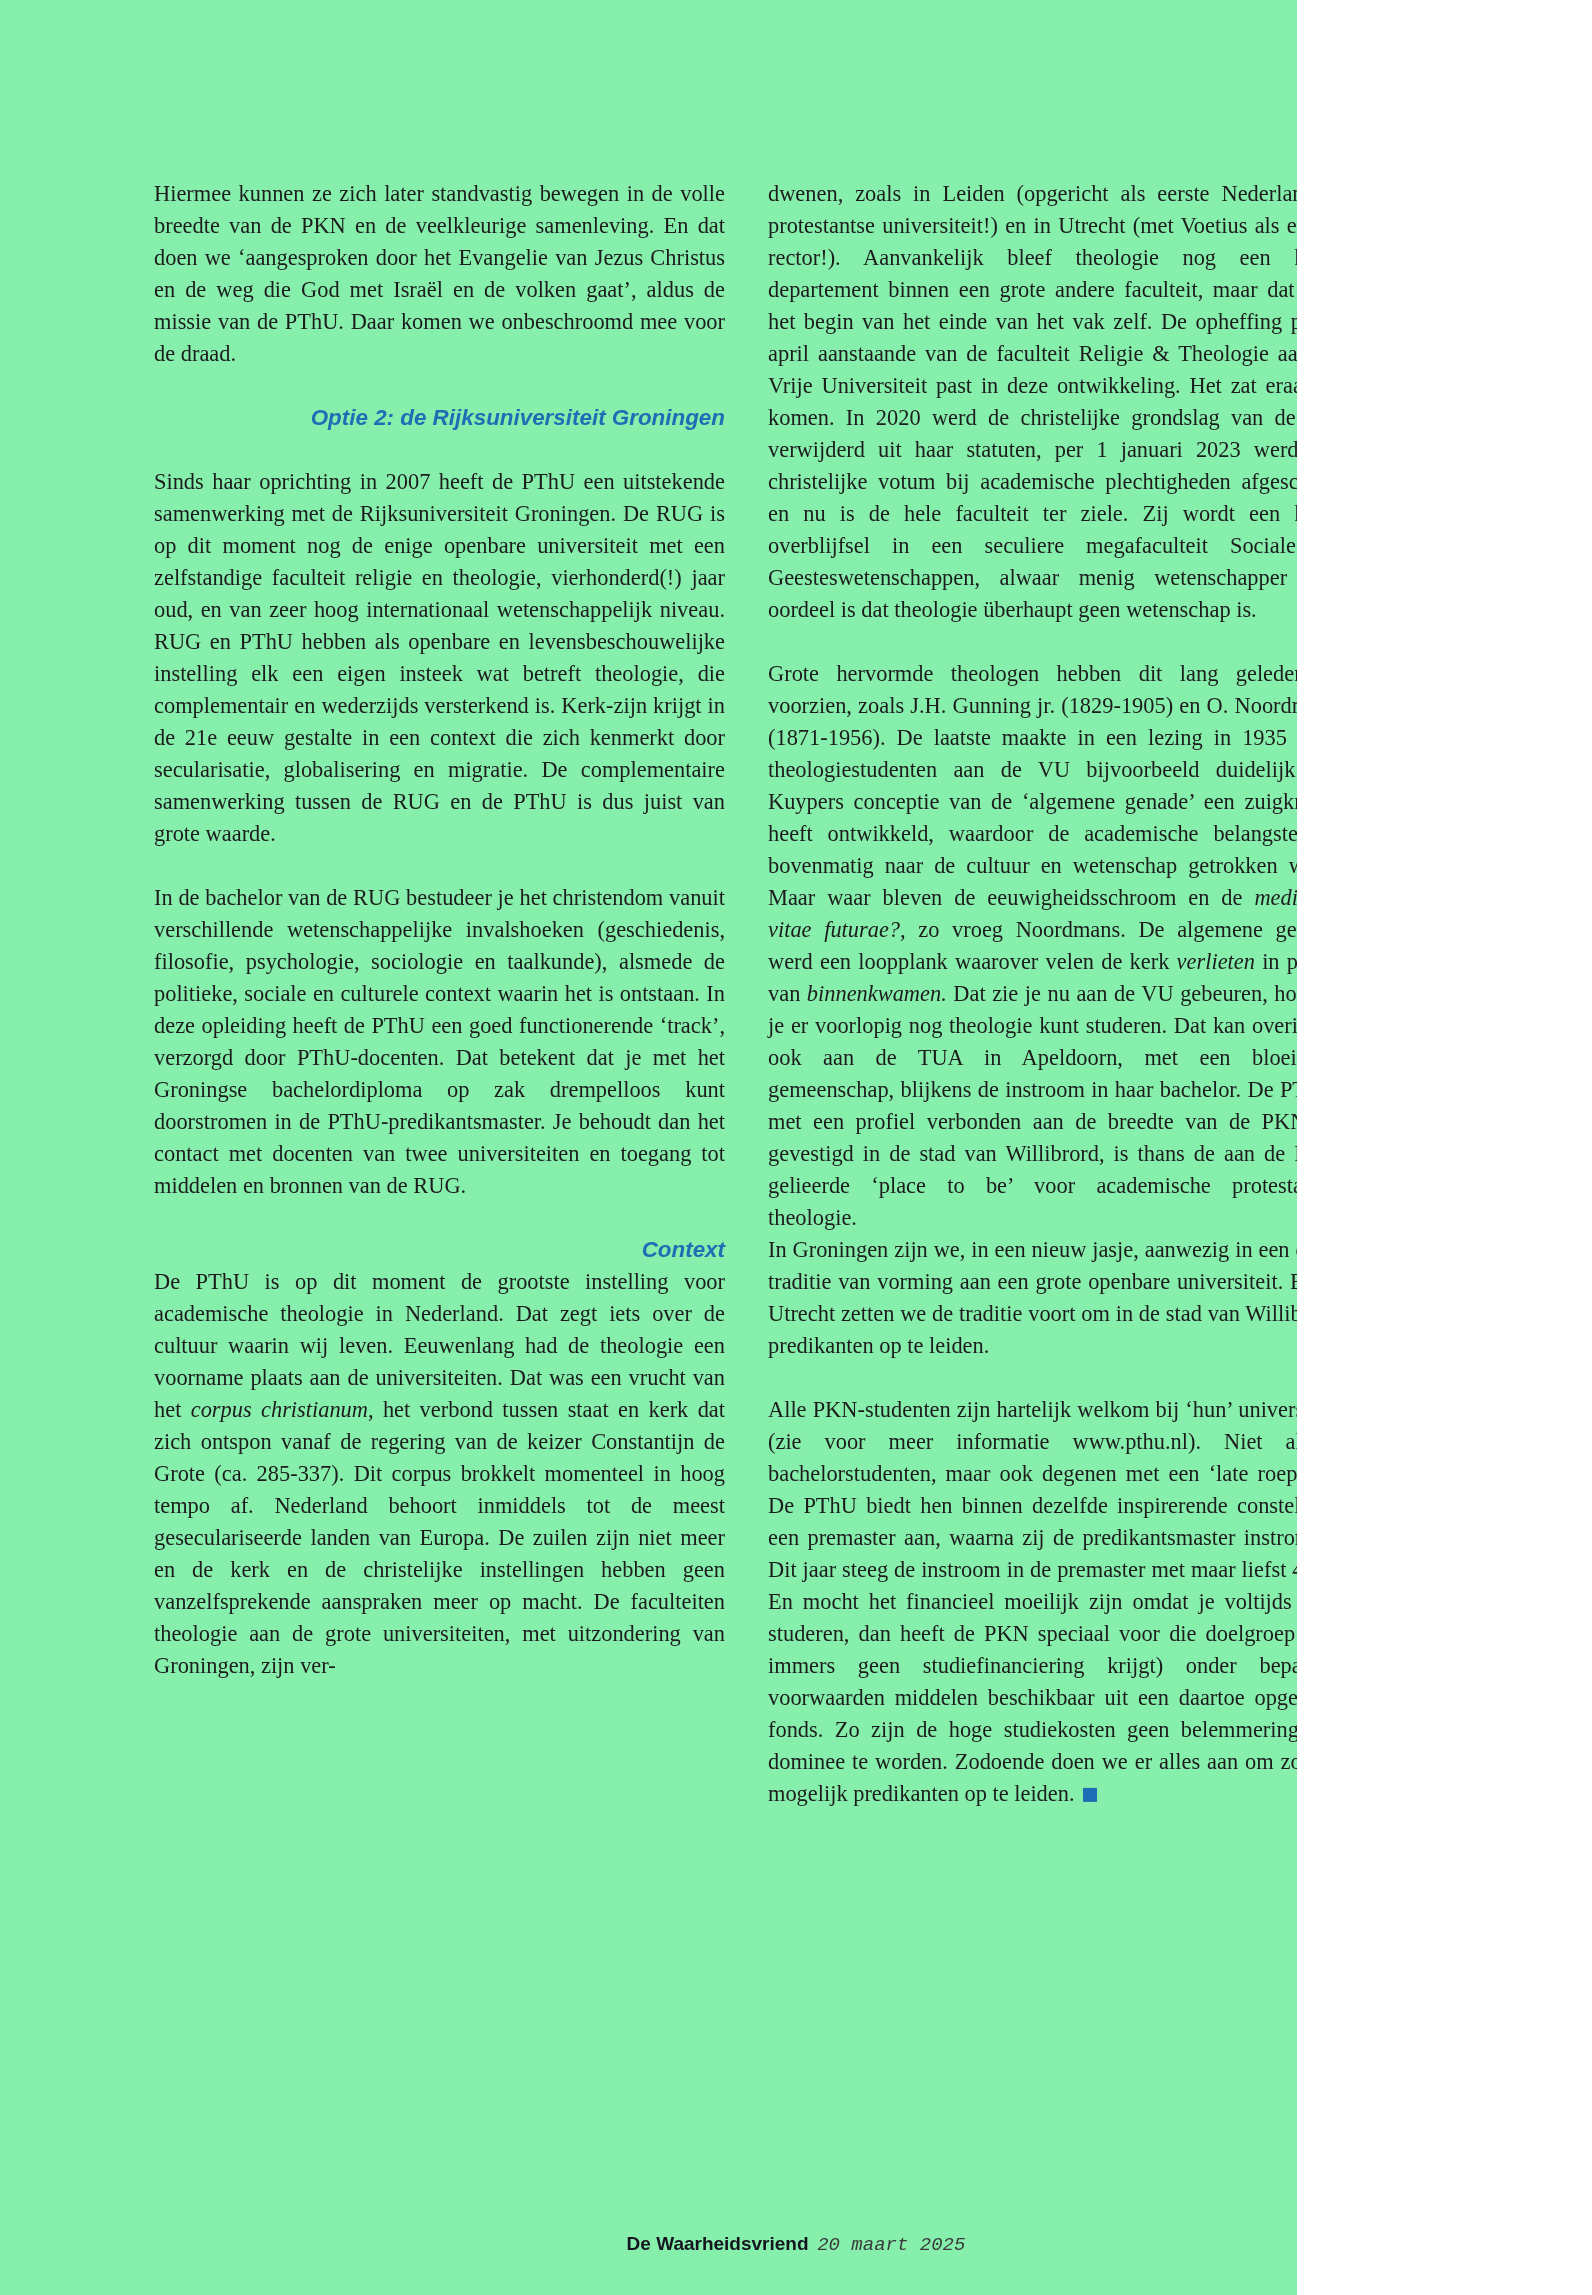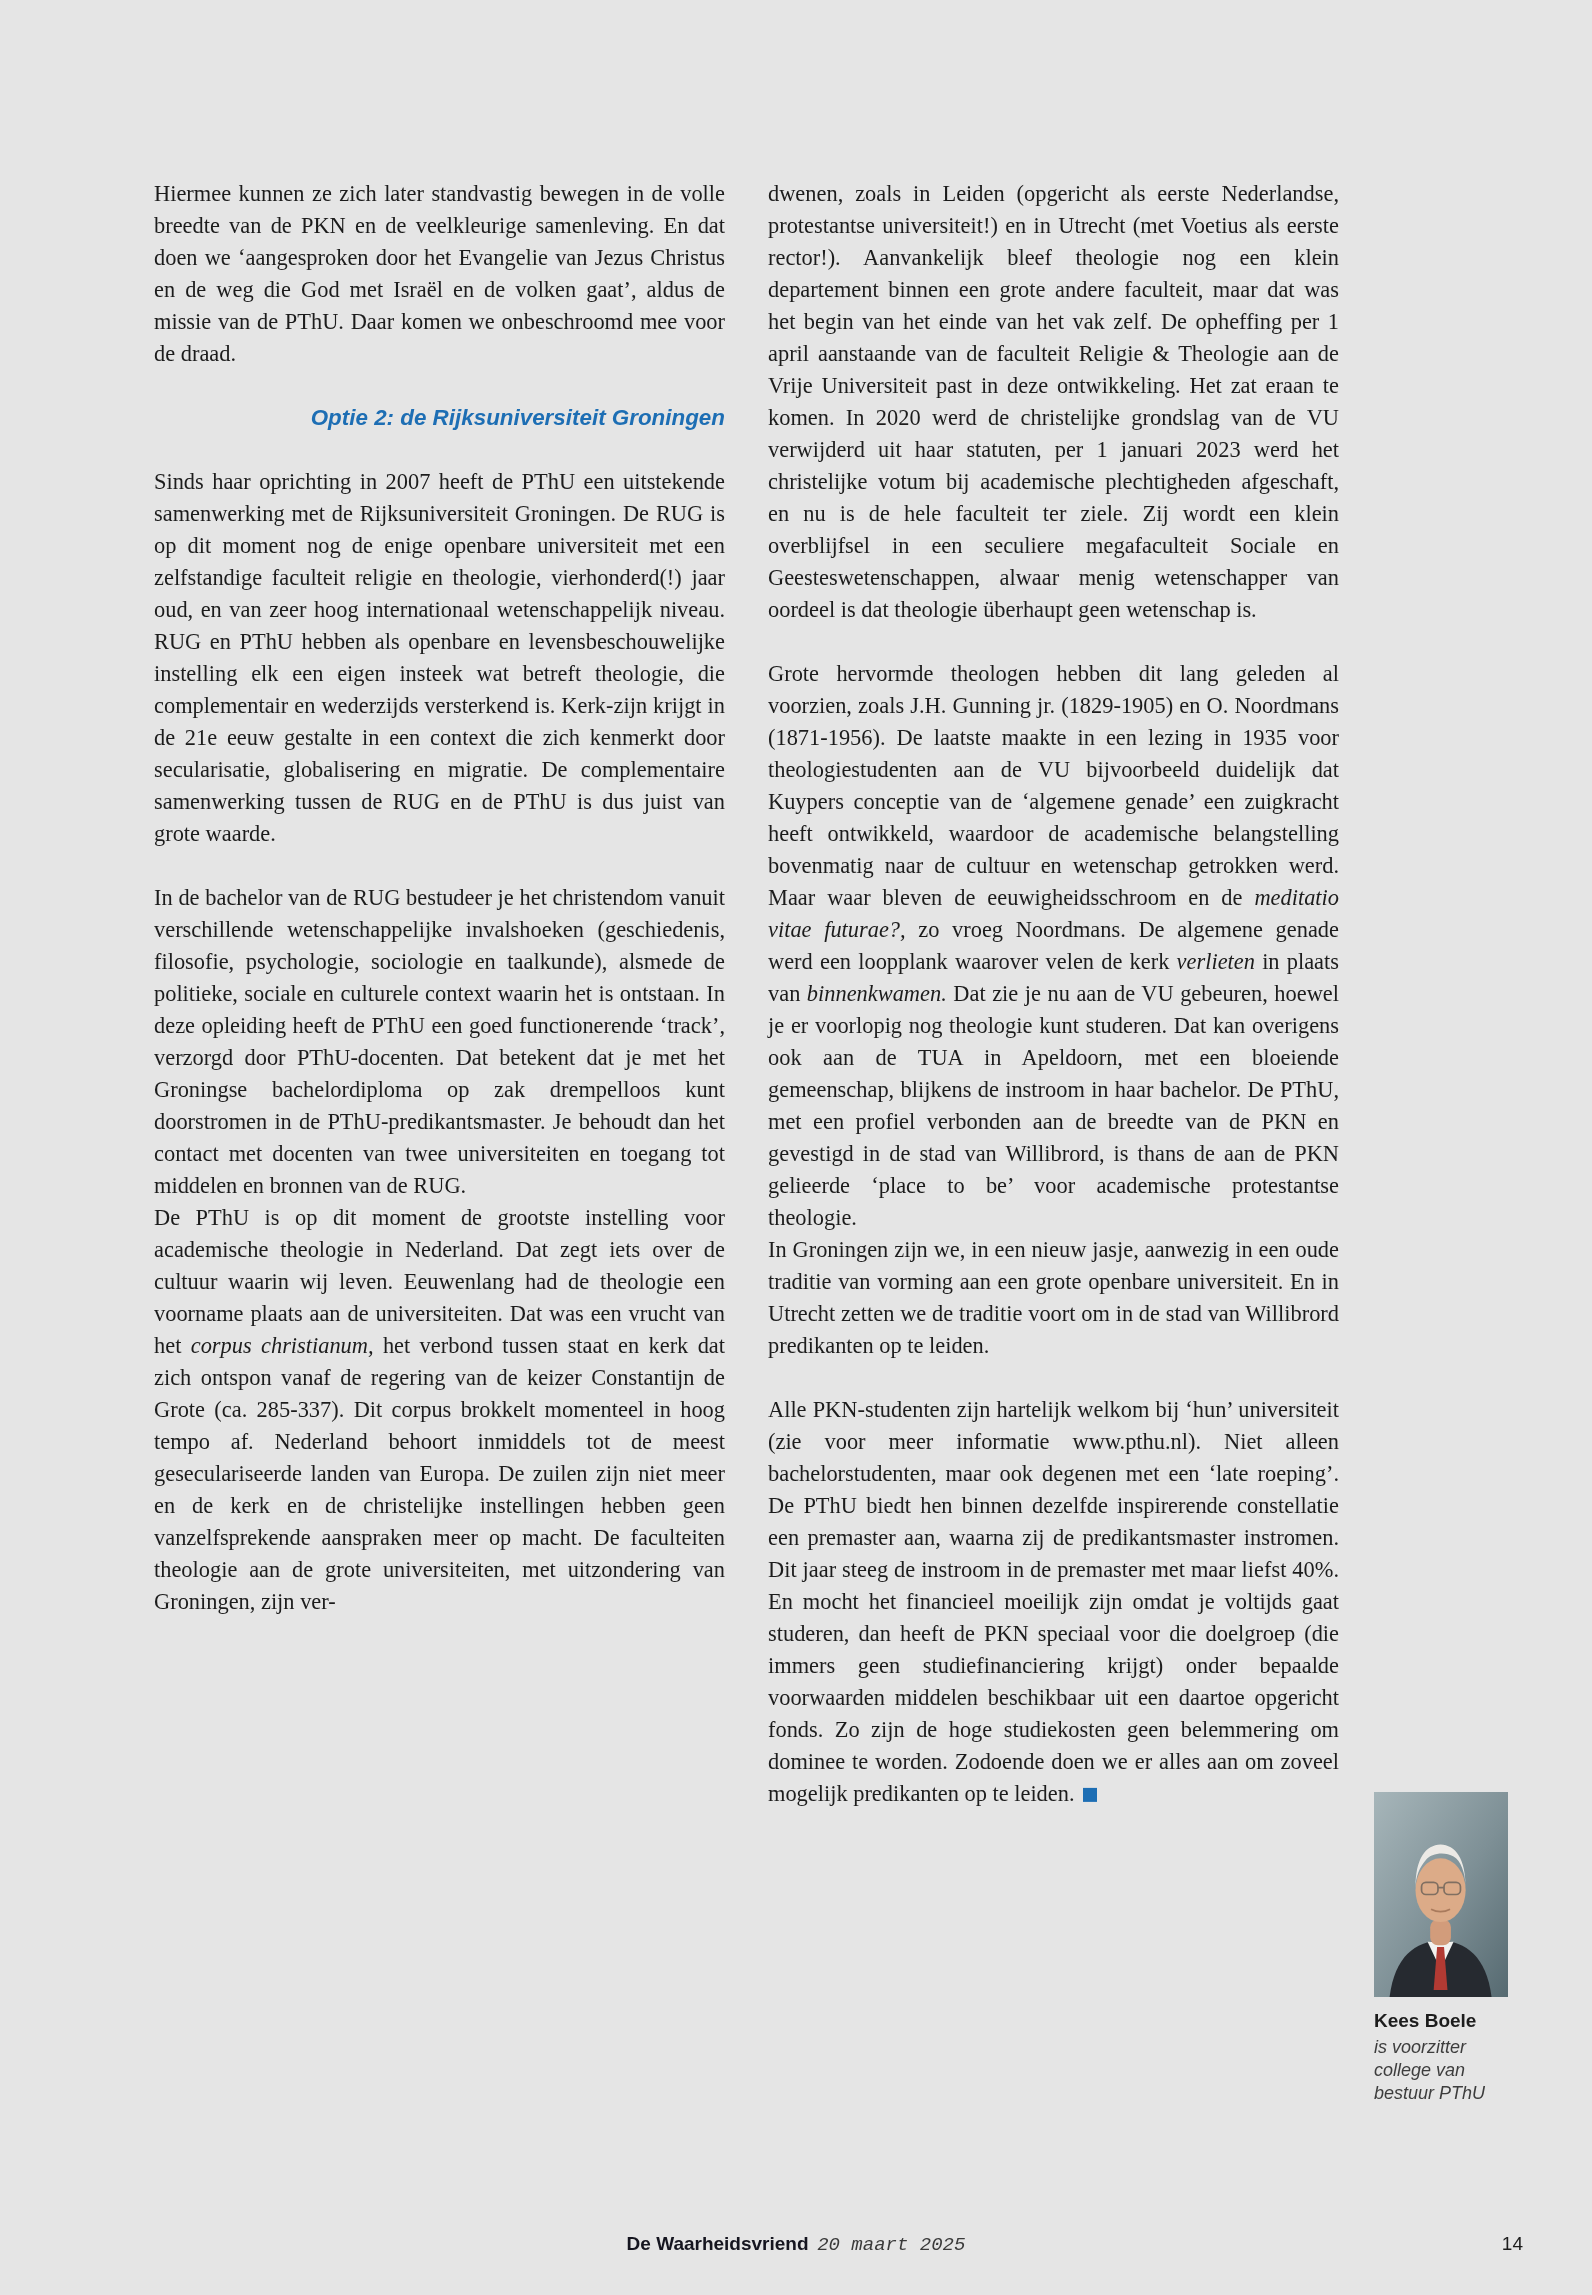--- a/index.html
+++ b/index.html
@@ -1,20 +1,20 @@
 <!DOCTYPE html>
 <html lang="nl" style="--accent: #1d6eb4;font-size:14px"><head>
 <meta charset="utf-8">
 <style>
   :root { --accent:#1d6eb4; }
   * { box-sizing:border-box; margin:0; padding:0; }
   html,body { background:#ffffff; }
   .page {
-    position:relative; width:1592px; height:2295px;
-    background:#e5e5e5; overflow:hidden;
+    position:relative; width:1297px; height:2295px;
+    background:#86efac; overflow:hidden;
     font-family:"Liberation Serif", serif;
     padding-left:12px;
   }
   .content {
     position:absolute; left:154px; top:178px; width:1186px;
     display:flex; gap:43px;
   }
   .column {
     width:571px; font-size:22.4px; line-height:32px;
     color:#1c1c1c; text-align:justify;
@@ -60,20 +60,21 @@
 <body>
 
 <div class="page">
 
   <div class="content">
     <div class="column">
         <p class="paragraph"><span>Hiermee kunnen ze zich later standvastig bewegen in de volle breedte van de PKN en de veelkleurige samenleving. En dat doen we ‘aangesproken door het Evangelie van Jezus Christus en de weg die God met Israël en de volken gaat’, aldus de missie van de PThU. Daar komen we onbeschroomd mee voor de draad.</span></p>
         <h2 class="heading">Optie 2: de Rijksuniversiteit Groningen</h2>
         <p class="paragraph gap"><span>Sinds haar oprichting in 2007 heeft de PThU een uitstekende samenwerking met de Rijksuniversiteit Groningen. De RUG is op dit moment nog de enige openbare universiteit met een zelfstandige faculteit religie en theologie, vierhonderd(!) jaar oud, en van zeer hoog internationaal wetenschappelijk niveau. RUG en PThU hebben als openbare en levensbeschouwelijke instelling elk een eigen insteek wat betreft theologie, die complementair en wederzijds versterkend is. Kerk-zijn krijgt in de 21e eeuw gestalte in een context die zich kenmerkt door secularisatie, globalisering en migratie. De complementaire samenwerking tussen de RUG en de PThU is dus juist van grote waarde.</span></p>
         <p class="paragraph gap"><span>In de bachelor van de RUG bestudeer je het christendom vanuit verschillende wetenschappelijke invalshoeken (geschiedenis, filosofie, psychologie, sociologie en taalkunde), alsmede de politieke, sociale en culturele context waarin het is ontstaan. In deze opleiding heeft de PThU een goed functionerende ‘track’, verzorgd door PThU-docenten. Dat betekent dat je met het Groningse bachelordiploma op zak drempelloos kunt doorstromen in de PThU-predikantsmaster. Je behoudt dan het contact met docenten van twee universiteiten en toegang tot middelen en bronnen van de RUG.</span></p>
+        <h2 class="heading">Context</h2>
         <p class="paragraph"><span>De PThU is op dit moment de grootste instelling voor academische theologie in Nederland. Dat zegt iets over de cultuur waarin wij leven. Eeuwenlang had de theologie een voorname plaats aan de universiteiten. Dat was een vrucht van het </span><em>corpus christianum,</em><span> het verbond tussen staat en kerk dat zich ontspon vanaf de regering van de keizer Constantijn de Grote (ca. 285-337). Dit corpus brokkelt momenteel in hoog tempo af. Nederland behoort inmiddels tot de meest geseculariseerde landen van Europa. De zuilen zijn niet meer en de kerk en de christelijke instellingen hebben geen vanzelfsprekende aanspraken meer op macht. De faculteiten theologie aan de grote universiteiten, met uitzondering van Groningen, zijn ver-</span></p>
       </div>
     <div class="column">
         <p class="paragraph"><span>dwenen, zoals in Leiden (opgericht als eerste Nederlandse, protestantse universiteit!) en in Utrecht (met Voetius als eerste rector!). Aanvankelijk bleef theologie nog een klein departement binnen een grote andere faculteit, maar dat was het begin van het einde van het vak zelf. De opheffing per 1 april aanstaande van de faculteit Religie &amp; Theologie aan de Vrije Universiteit past in deze ontwikkeling. Het zat eraan te komen. In 2020 werd de christelijke grondslag van de VU verwijderd uit haar statuten, per 1 januari 2023 werd het christelijke votum bij academische plechtigheden afgeschaft, en nu is de hele faculteit ter ziele. Zij wordt een klein overblijfsel in een seculiere megafaculteit Sociale en Geesteswetenschappen, alwaar menig wetenschapper van oordeel is dat theologie überhaupt geen wetenschap is.</span></p>
         <p class="paragraph gap"><span>Grote hervormde theologen hebben dit lang geleden al voorzien, zoals J.H. Gunning jr. (1829-1905) en O. Noordmans (1871-1956). De laatste maakte in een lezing in 1935 voor theologiestudenten aan de VU bijvoorbeeld duidelijk dat Kuypers conceptie van de ‘algemene genade’ een zuigkracht heeft ontwikkeld, waardoor de academische belangstelling bovenmatig naar de cultuur en wetenschap getrokken werd. Maar waar bleven de eeuwigheidsschroom en de </span><em>meditatio vitae futurae?,</em><span> zo vroeg Noordmans. De algemene genade werd een loopplank waarover velen de kerk </span><em>verlieten</em><span> in plaats van </span><em>binnenkwamen.</em><span> Dat zie je nu aan de VU gebeuren, hoewel je er voorlopig nog theologie kunt studeren. Dat kan overigens ook aan de TUA in Apeldoorn, met een bloeiende gemeenschap, blijkens de instroom in haar bachelor. De PThU, met een profiel verbonden aan de breedte van de PKN en gevestigd in de stad van Willibrord, is thans de aan de PKN gelieerde ‘place to be’ voor academische protestantse theologie.</span></p>
         <p class="paragraph"><span>In Groningen zijn we, in een nieuw jasje, aanwezig in een oude traditie van vorming aan een grote openbare universiteit. En in Utrecht zetten we de traditie voort om in de stad van Willibrord predikanten op te leiden.</span></p>
         <p class="paragraph gap"><span>Alle PKN-studenten zijn hartelijk welkom bij ‘hun’ universiteit (zie voor meer informatie www.pthu.nl). Niet alleen bachelorstudenten, maar ook degenen met een ‘late roeping’. De PThU biedt hen binnen dezelfde inspirerende constellatie een premaster aan, waarna zij de predikantsmaster instromen. Dit jaar steeg de instroom in de premaster met maar liefst 40%. En mocht het financieel moeilijk zijn omdat je voltijds gaat studeren, dan heeft de PKN speciaal voor die doelgroep (die immers geen studiefinanciering krijgt) onder bepaalde voorwaarden middelen beschikbaar uit een daartoe opgericht fonds. Zo zijn de hoge studiekosten geen belemmering om dominee te worden. Zodoende doen we er alles aan om zoveel mogelijk predikanten op te leiden.</span><span class="end-mark"></span></p>
       </div>
   </div>
 

